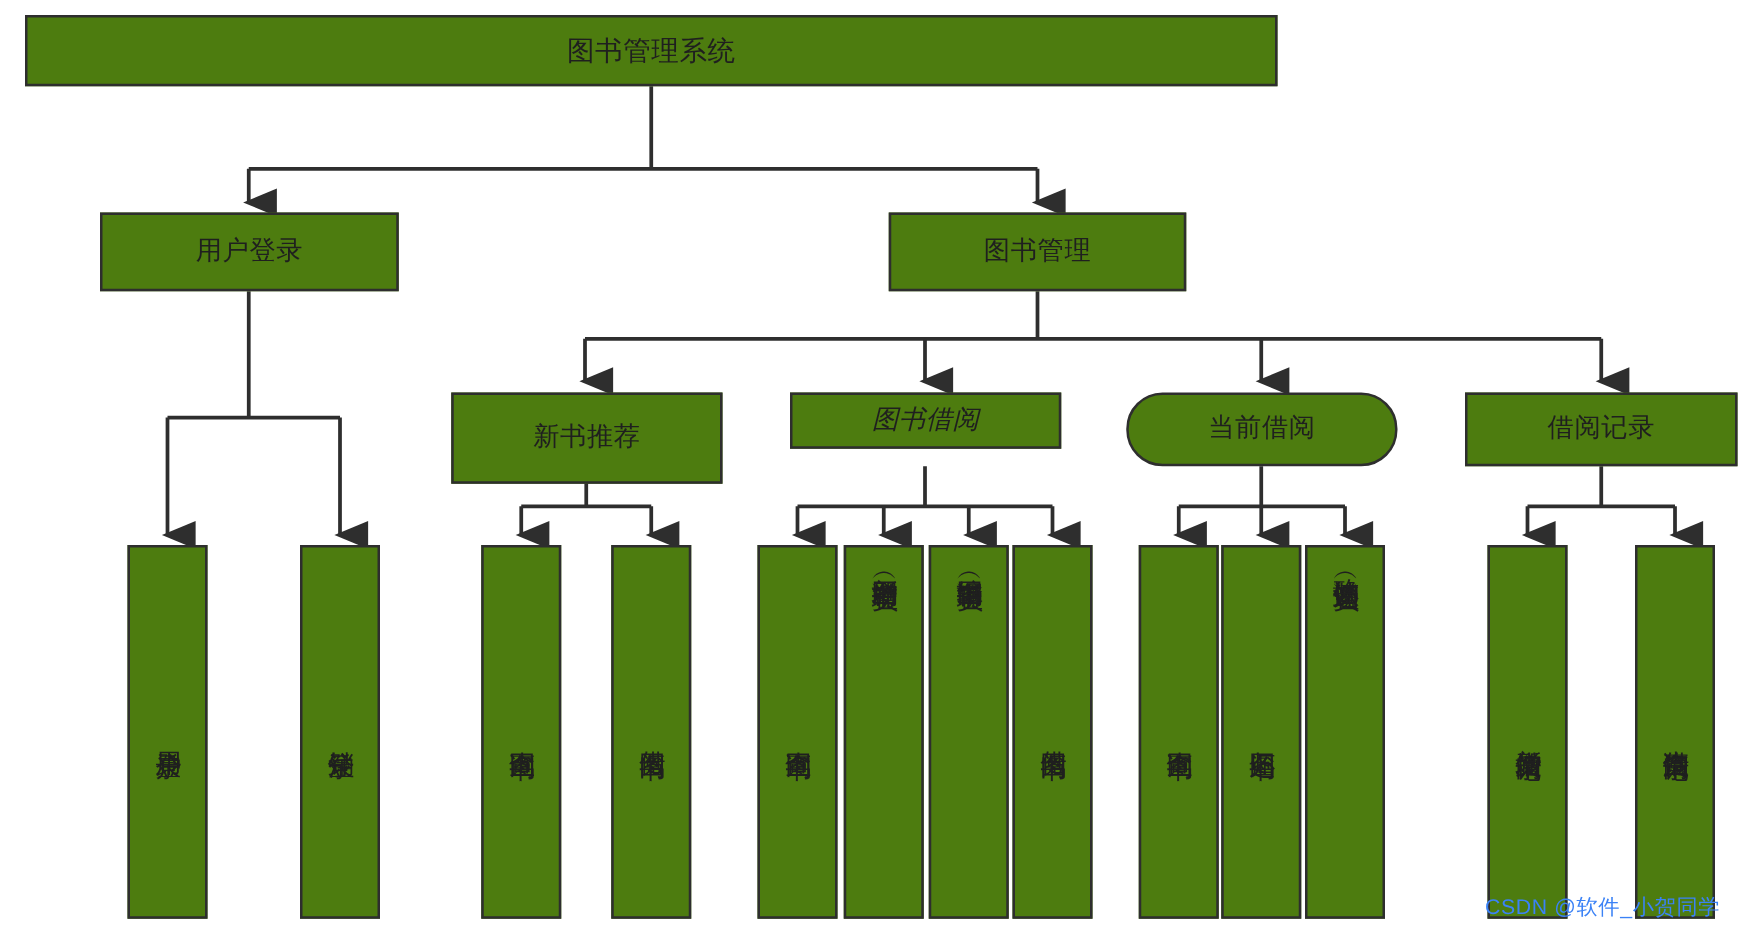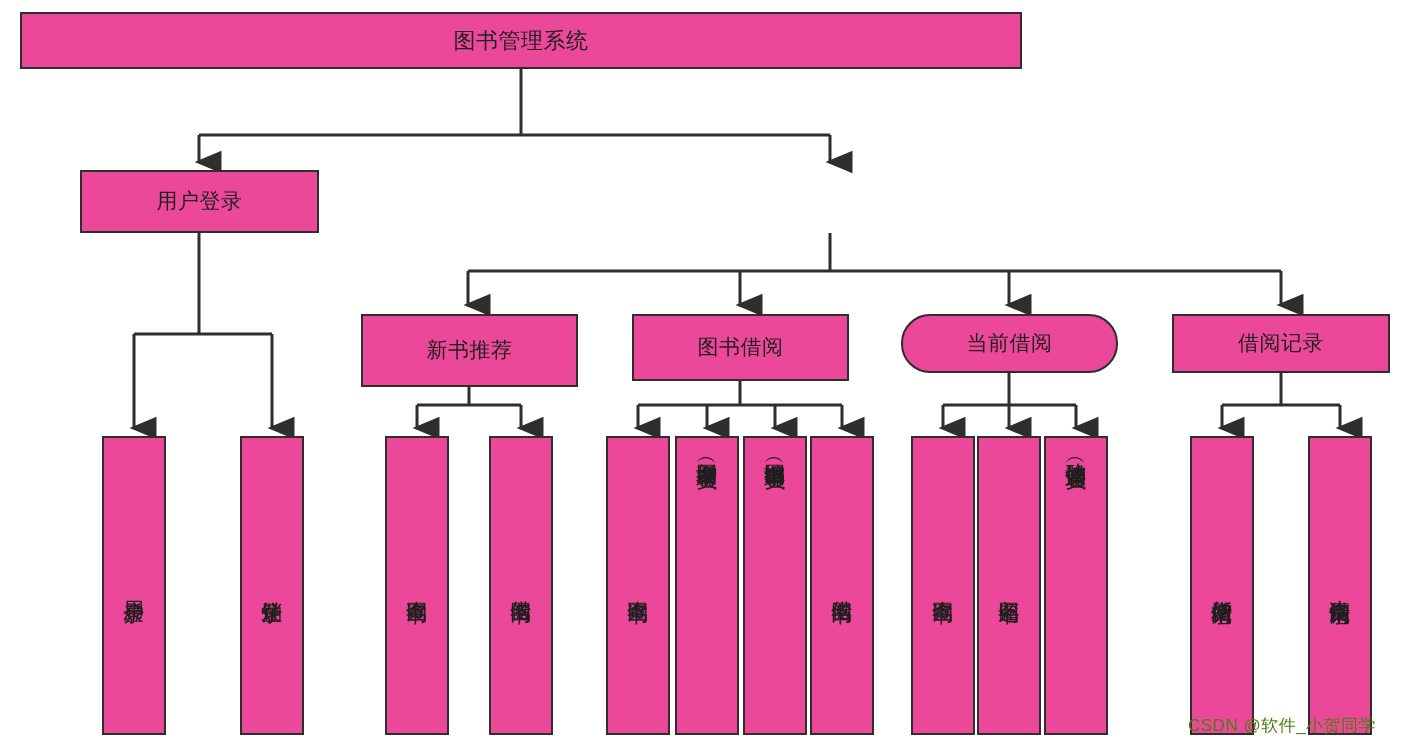--- a/index.html
+++ b/index.html
@@ -21,21 +21,21 @@
     position: absolute;
     left: 0;
     top: 0;
     width: 1405px;
     height: 747px;
     pointer-events: none;
   }
   .node {
     position: absolute;
     box-sizing: border-box;
-    background: #ec4899;
+    background: #4d7c0f;
     border: 2px solid #2e2e2e;
     display: flex;
     align-items: center;
     justify-content: center;
     color: #1c1c1c;
   }
   .node .label {
     font-size: 21px;
     line-height: 1.15;
     letter-spacing: 0.5px;
@@ -60,21 +60,21 @@
   }
   .node.leaf.centered {
     align-items: center;
     padding-top: 0;
   }
   .watermark {
     position: absolute;
     left: 1188px;
     top: 714px;
     font-size: 17px;
-    color: #4d7c0f;
+    color: #3b82f6;
     letter-spacing: 0.5px;
     white-space: nowrap;
     font-family: "Liberation Sans", "DejaVu Sans", sans-serif;
   }
 </style>
 </head>
 <body>
 
 <div id="canvas">
 
@@ -128,25 +128,28 @@
     </g>
   </svg>
 
   <div class="node root" style="left:20px; top:12px; width:1002px; height:57px;">
     <span class="label">图书管理系统</span>
   </div>
 
   <div class="node" style="left:80px; top:170px; width:239px; height:63px;">
     <span class="label">用户登录</span>
   </div>
+  <div class="node" style="left:711px; top:170px; width:238px; height:63px;">
+    <span class="label">图书管理</span>
+  </div>
 
   <div class="node" style="left:361px; top:314px; width:217px; height:73px;">
     <span class="label">新书推荐</span>
   </div>
-  <div class="node" style="left:632px; top:314px; width:217px; height:67px;">
+  <div class="node" style="left:632px; top:314px; width:217px; height:45px;font-style:italic;">
     <span class="label">图书借阅</span>
   </div>
   <div class="node" style="left:901px; top:314px; width:217px; height:59px;border-radius:29px;">
     <span class="label">当前借阅</span>
   </div>
   <div class="node" style="left:1172px; top:314px; width:218px; height:59px;">
     <span class="label">借阅记录</span>
   </div>
 
   <div class="node leaf centered" style="left:102px; top:436px; width:64px; height:299px;">

